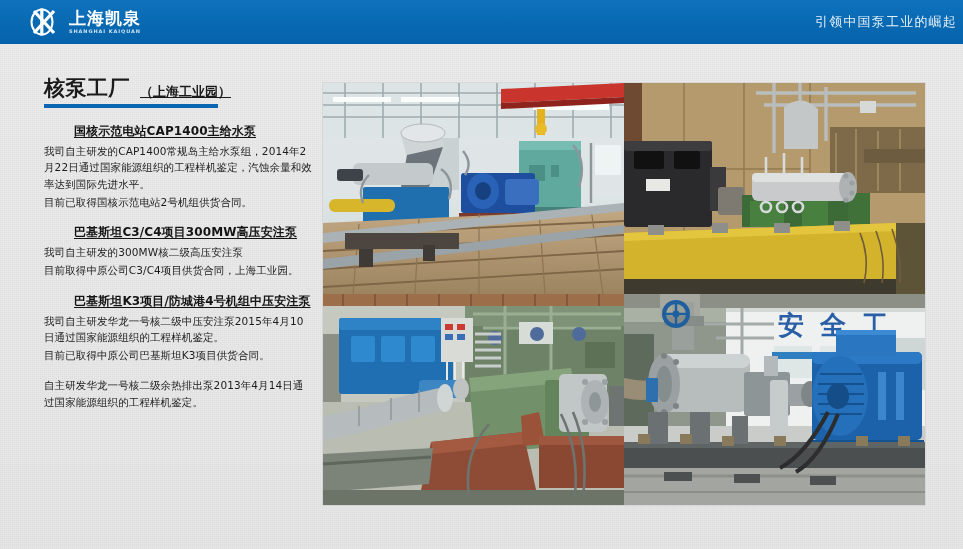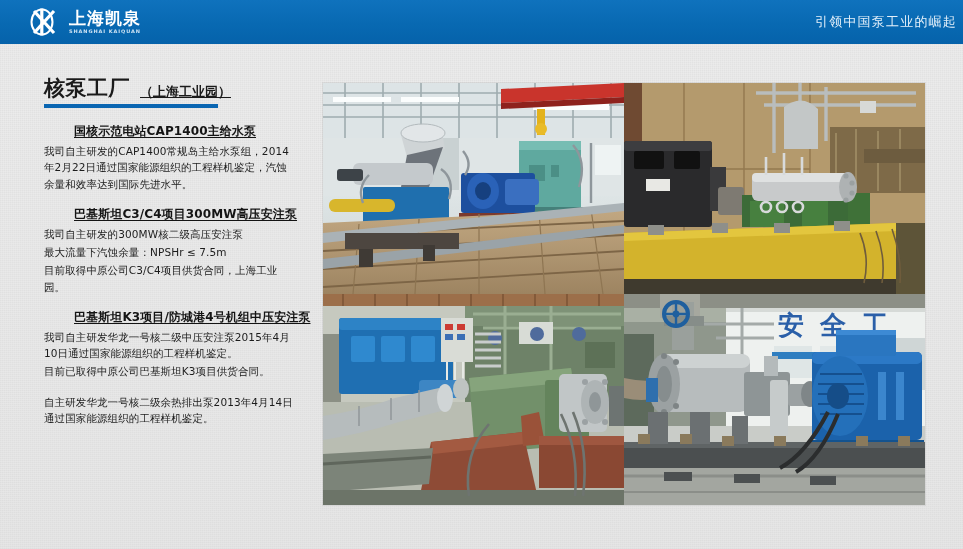--- a/index.html
+++ b/index.html
@@ -61,21 +61,21 @@
   .title-rule{
     width:174px;height:4px;background:#0a66b2;margin-bottom:15px;
   }
 
   .block{margin-bottom:14px;}
   .block h3{
     margin:0 0 3px 0;font-size:12px;font-weight:700;color:#141414;
     text-decoration:underline;text-underline-offset:2px;letter-spacing:.1px;padding-left:30px;
   }
   .block p{
-    margin:0 16px 2px 0;font-size:10.5px;color:#1c1c1c;line-height:1.55;
+    margin:0 0 2px 0;font-size:10.5px;color:#1c1c1c;line-height:1.55;
     letter-spacing:.1px;
   }
 
   
   .img-grid{
     position:absolute;left:323px;top:83px;width:602px;height:422px;
     display:grid;grid-template-columns:1fr 1fr;grid-template-rows:1fr 1fr;
     gap:0;
     box-shadow:0 0 0 1px rgba(0,0,0,.06);
   }
@@ -109,26 +109,26 @@
 
     <div class="page-title">
       <span class="main">核泵工厂</span>
       <span class="sub">（上海工业园）</span>
     </div>
     <div class="title-rule"></div>
 
     <div class="block">
       <h3>国核示范电站CAP1400主给水泵</h3>
       <p>我司自主研发的CAP1400常规岛主给水泵组，2014年2月22日通过国家能源组织的工程样机鉴定，汽蚀余量和效率达到国际先进水平。</p>
+      <p>目前已取得国核示范电站2号机组供货合同。</p>
     </div>
 
     <div class="block">
       <h3>巴基斯坦C3/C4项目300MW高压安注泵</h3>
       <p>我司自主研发的300MW核二级高压安注泵</p>
-      <p>最大流量下汽蚀余量：NPSHr ≤ 7.5m</p>
       <p>目前取得中原公司C3/C4项目供货合同，上海工业园。</p>
     </div>
 
     <div class="block">
       <h3>巴基斯坦K3项目/防城港4号机组中压安注泵</h3>
       <p>我司自主研发华龙一号核二级中压安注泵2015年4月10日通过国家能源组织的工程样机鉴定。</p>
       <p>目前已取得中原公司巴基斯坦K3项目供货合同。</p>
     </div>
 
     <div class="block">

